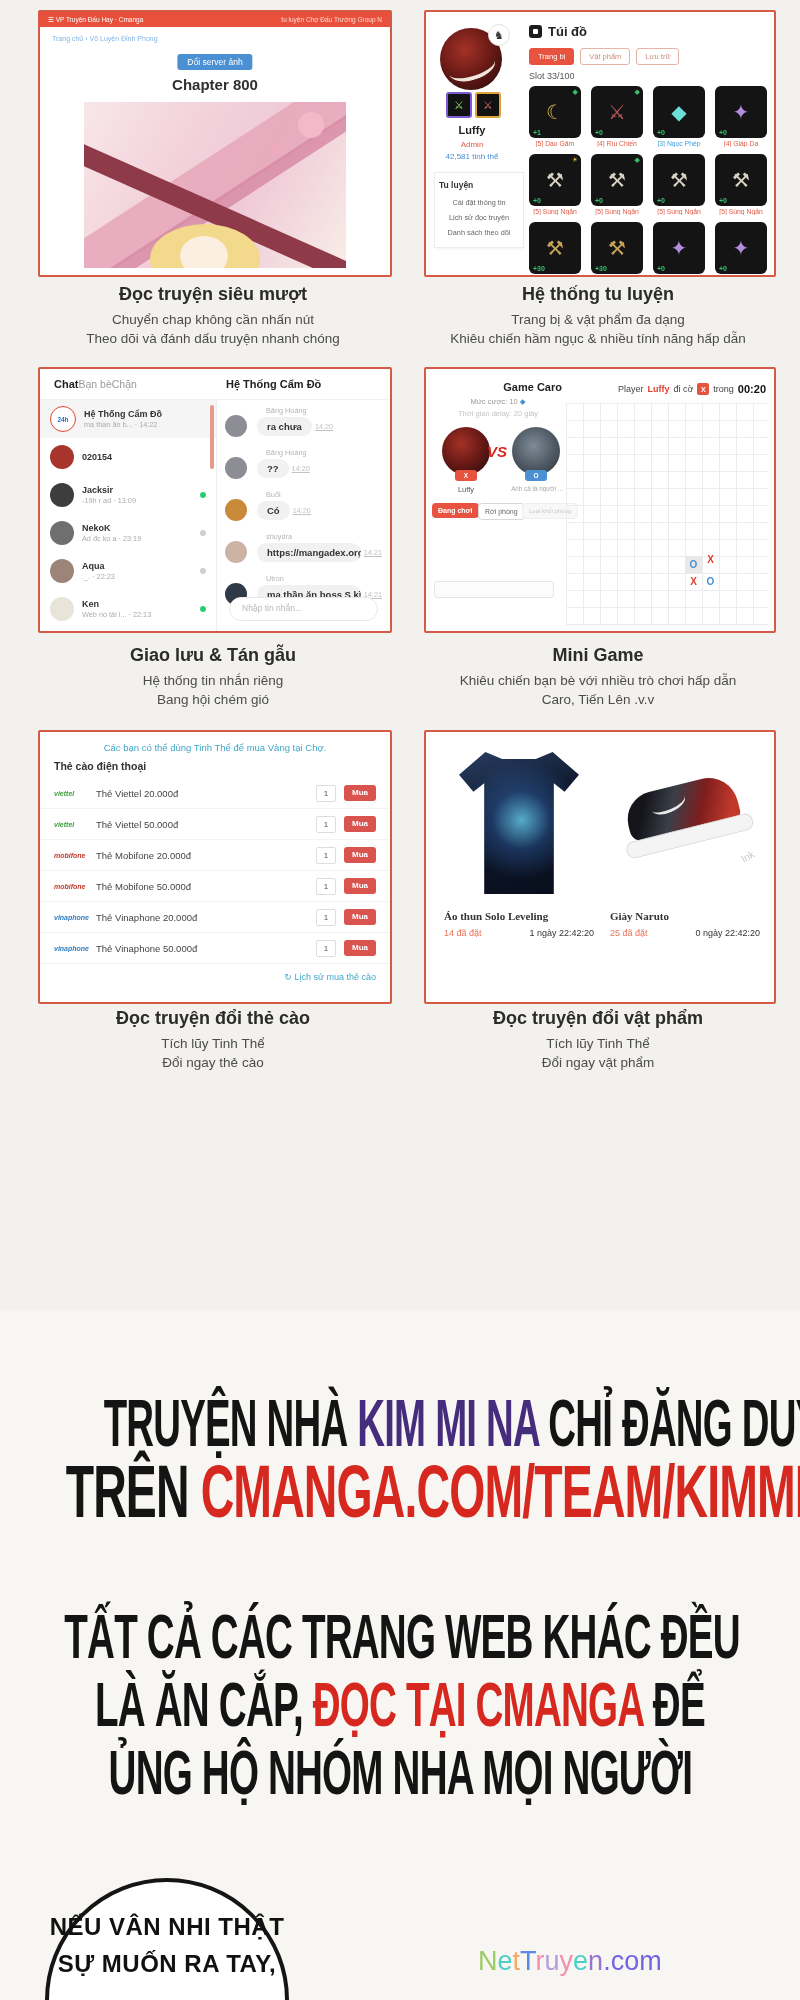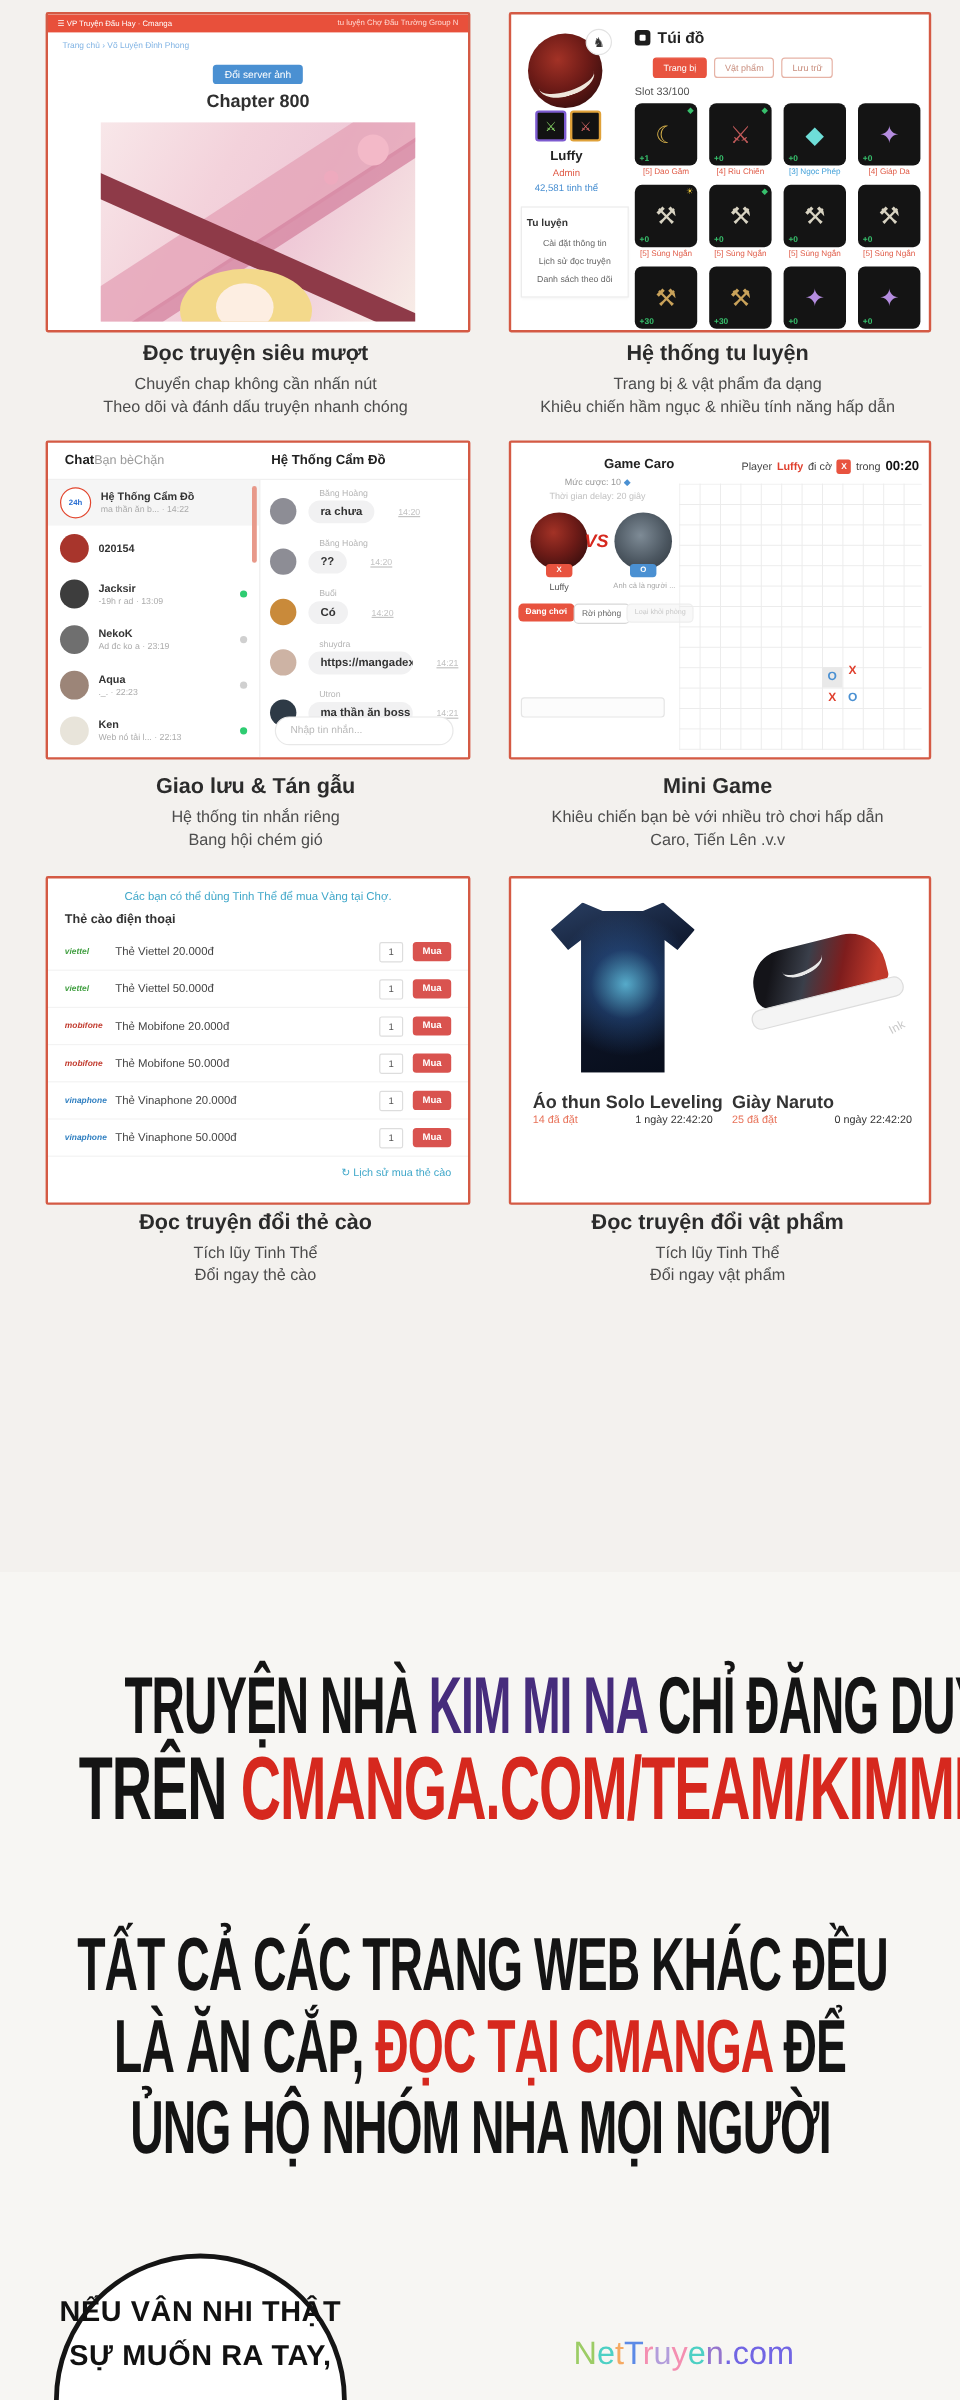--- a/index.html
+++ b/index.html
@@ -41,21 +41,21 @@
   .sq2{left:49px;top:80px;border:2px solid #e0a23a;color:#e06a6a;}
   .p-name{position:absolute;left:0;top:112px;width:92px;text-align:center;font-size:11px;font-weight:bold;color:#222;}
   .p-role{position:absolute;left:0;top:128px;width:92px;text-align:center;font-size:8px;color:#e05b47;}
   .p-cry{position:absolute;left:0;top:140px;width:92px;text-align:center;font-size:8px;color:#4a90d2;}
   .p-menu{position:absolute;left:8px;top:160px;width:80px;background:#fff;border:1px solid #ececec;box-shadow:0 1px 3px rgba(0,0,0,.05);padding:7px 4px;}
   .p-menu .mt{font-size:8.5px;font-weight:bold;color:#333;margin-bottom:5px;}
   .p-menu .mi{text-align:center;font-size:7.3px;color:#666;line-height:15px;}
   .inv-title{position:absolute;left:103px;top:12px;font-size:13px;font-weight:bold;color:#222;display:flex;align-items:center;gap:6px;}
   .inv-ic{width:13px;height:13px;background:#1d1d1d;border-radius:3px;position:relative;display:inline-block;}
   .inv-ic:after{content:"";position:absolute;left:4px;top:4px;width:5px;height:5px;background:#fff;border-radius:1px;}
-  .inv-tabs{position:absolute;left:103px;top:36px;display:flex;gap:6px;margin-left:15px;}
+  .inv-tabs{position:absolute;left:103px;top:36px;display:flex;gap:6px;}
   .itab{font-size:7.5px;padding:3px 8px;border-radius:3px;border:1px solid #e6b3a6;color:#c88d7d;background:#fff;}
   .itab.active{background:#e8533f;border-color:#e8533f;color:#fff;}
   .inv-slot{position:absolute;left:103px;top:59px;font-size:9px;color:#555;}
   .inv-grid{position:absolute;left:103px;top:74px;width:240px;display:grid;grid-template-columns:repeat(4,52px);column-gap:10px;row-gap:3px;}
   .cell{width:52px;}
   .tile{width:52px;height:52px;background:#141414;border-radius:6px;position:relative;display:flex;align-items:center;justify-content:center;}
   .tile .gl{font-size:20px;}
   .tile .plus{position:absolute;left:4px;bottom:2px;font-size:7px;font-weight:bold;color:#37c06c;}
   .tile .gem{position:absolute;right:3px;top:2px;font-size:7px;}
   .tl{font-size:6.8px;text-align:center;margin:2px 0 4px;white-space:nowrap;overflow:hidden;}
@@ -73,21 +73,21 @@
              font-size:6.5px;font-weight:bold;color:#2a6fd2;border:1px solid #e2462e;background:#fff;overflow:hidden;}
   .conv .ctx{flex:1;min-width:0;}
   .conv .cn{font-size:9px;font-weight:bold;color:#333;white-space:nowrap;overflow:hidden;}
   .conv .cs{font-size:7.3px;color:#ababab;white-space:nowrap;overflow:hidden;margin-top:1px;}
   .conv .dot{width:6px;height:6px;border-radius:50%;flex:0 0 6px;}
   .c-scroll{position:absolute;left:170px;top:36px;width:4px;height:64px;border-radius:2px;background:#e8998a;}
   .c-right{position:absolute;left:177px;top:31px;right:0;bottom:0;}
   .msg{position:relative;padding:0 8px 0 40px;margin-top:6px;height:36px;}
   .msg .ms{font-size:7.3px;color:#b5b5b5;margin-left:9px;}
   .msg .mav{position:absolute;left:8px;top:9px;width:22px;height:22px;border-radius:50%;}
-  .msg .mrow{display:flex;align-items:center;gap:20px;margin-top:2px;}
+  .msg .mrow{display:flex;align-items:center;gap:3px;margin-top:2px;}
   .msg .mb{background:#f1f1f2;border-radius:12px;padding:4px 10px;font-size:9.5px;font-weight:600;color:#333;white-space:nowrap;max-width:120px;overflow:hidden;}
   .msg .mb.link{max-width:132px;}
   .msg .mtime{font-size:7.3px;color:#c2c2c2;text-decoration:underline;}
   .c-input{position:absolute;left:189px;right:12px;bottom:10px;height:22px;border:1.5px solid #e8e8e8;border-radius:13px;
            font-size:8.5px;color:#b9b9b9;line-height:21px;padding-left:12px;background:#fff;}
 
   
   .g-title{position:absolute;left:8px;top:12px;width:128px;text-align:right;font-size:11px;font-weight:bold;color:#222;}
   .g-bet,.g-delay{position:absolute;left:8px;width:128px;text-align:center;font-size:7.5px;color:#999;}
   .g-bet{top:28px;}.g-delay{top:40px;color:#c2c2c2;}
@@ -135,21 +135,21 @@
   .tee{position:absolute;left:15px;top:8px;width:120px;height:142px;
        background:linear-gradient(160deg,#263a5c 5%,#101a30 40%,#0d1426 60%,#070d1a 100%);
        clip-path:polygon(22% 0,36% 5%,64% 5%,78% 0,100% 16%,88% 28%,79% 22%,79% 100%,21% 100%,21% 22%,12% 28%,0 16%);}
   .tee .glow{position:absolute;left:0;top:0;right:0;bottom:0;background:radial-gradient(circle at 52% 48%,rgba(110,220,255,.75) 0%,rgba(60,130,220,.3) 30%,transparent 62%);}
   .shoe{position:absolute;left:12px;top:36px;width:128px;height:90px;transform:rotate(-14deg);}
   .shoe .stop{position:absolute;left:8px;top:4px;width:112px;height:46px;border-radius:28px 30px 6px 12px;
               background:linear-gradient(115deg,#141419 18%,#3a3f4a 42%,#7e1d1d 66%,#c0392b 90%);}
   .shoe .ssole{position:absolute;left:0;top:48px;width:128px;height:15px;background:#f4f4f4;border:1px solid #dcdcdc;border-radius:8px;}
   .shoe .slace{position:absolute;left:34px;top:10px;width:36px;height:16px;border-bottom:3px solid #e9e9e9;border-radius:50%;transform:rotate(-10deg);}
   .wm{position:absolute;right:6px;bottom:40px;color:#c9c9c9;font-size:10px;transform:rotate(-28deg);}
-  .pname{position:absolute;top:178px;font-size:15px;font-weight:bold;color:#333;}
+  .pname{position:absolute;top:178px;font-size:11px;font-weight:bold;color:#333;font-family:Liberation Serif, serif;}
   .pmeta{position:absolute;top:196px;width:150px;display:flex;justify-content:space-between;font-size:9px;}
   .pmeta .ord{color:#e8735a;}
   .pmeta .cd{color:#333;}
 
   
   .banner{position:absolute;left:0;width:800px;text-align:center;}
   .bline{white-space:nowrap;font-weight:bold;color:#141414;}
   .b1a{font-size:48px;display:inline-block;transform:scale(.8,1.4);transform-origin:center top;letter-spacing:-1px;}
   .b1b{font-size:54px;display:inline-block;transform:scale(.86,1.38);transform-origin:center top;letter-spacing:-1px;}
   .b2l{font-size:46px;display:inline-block;transform:scale(.84,1.36);transform-origin:center top;letter-spacing:-1px;}

